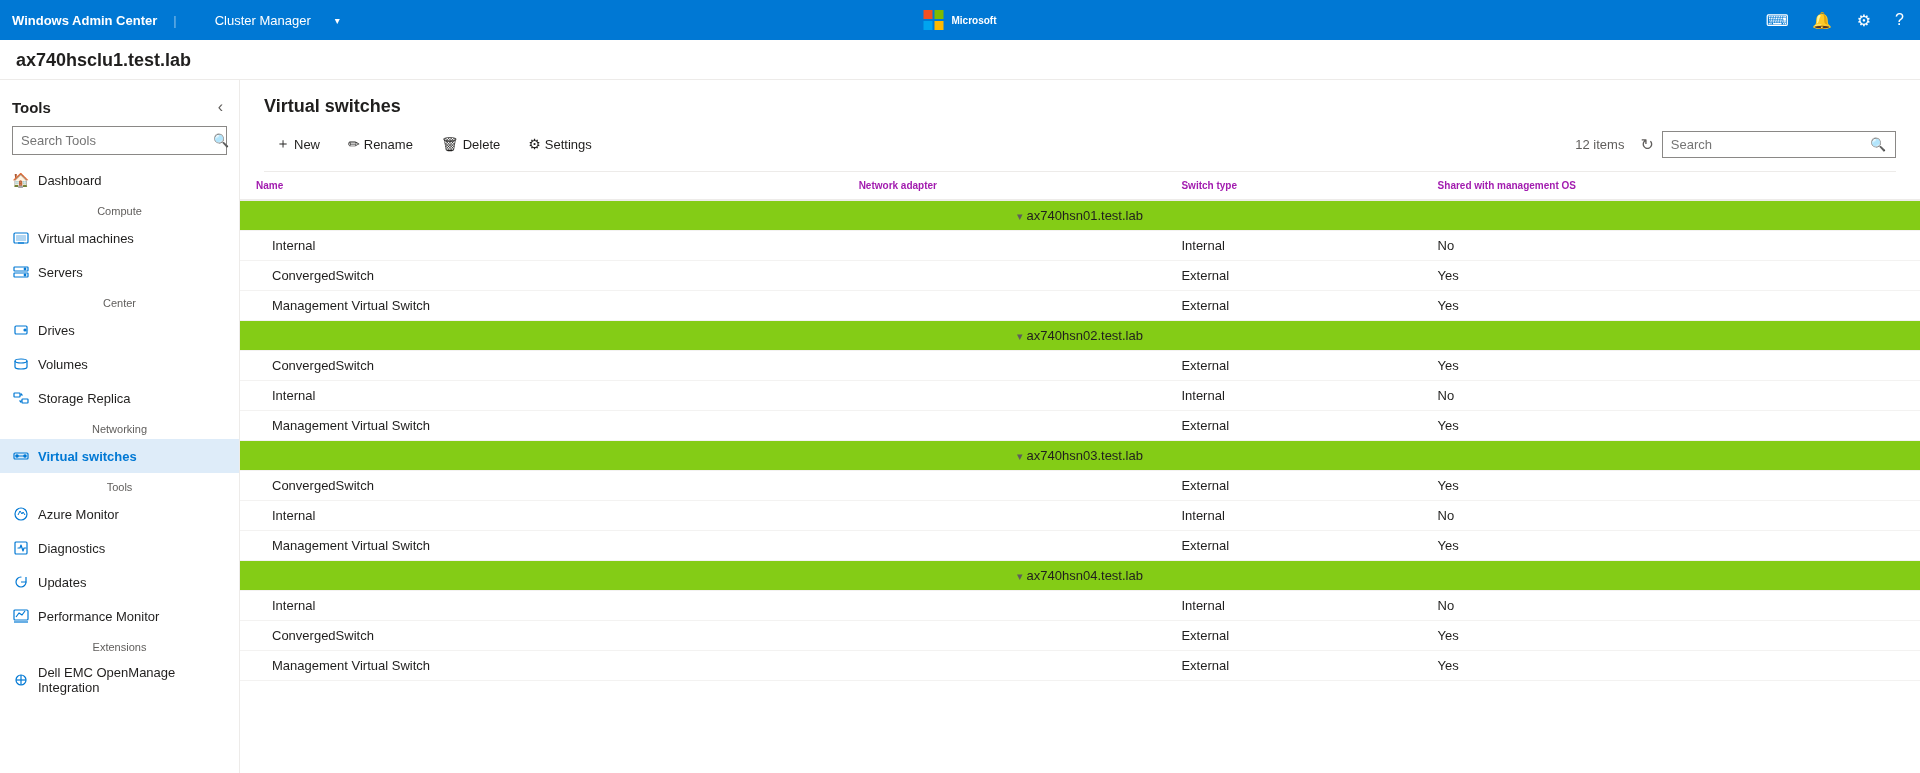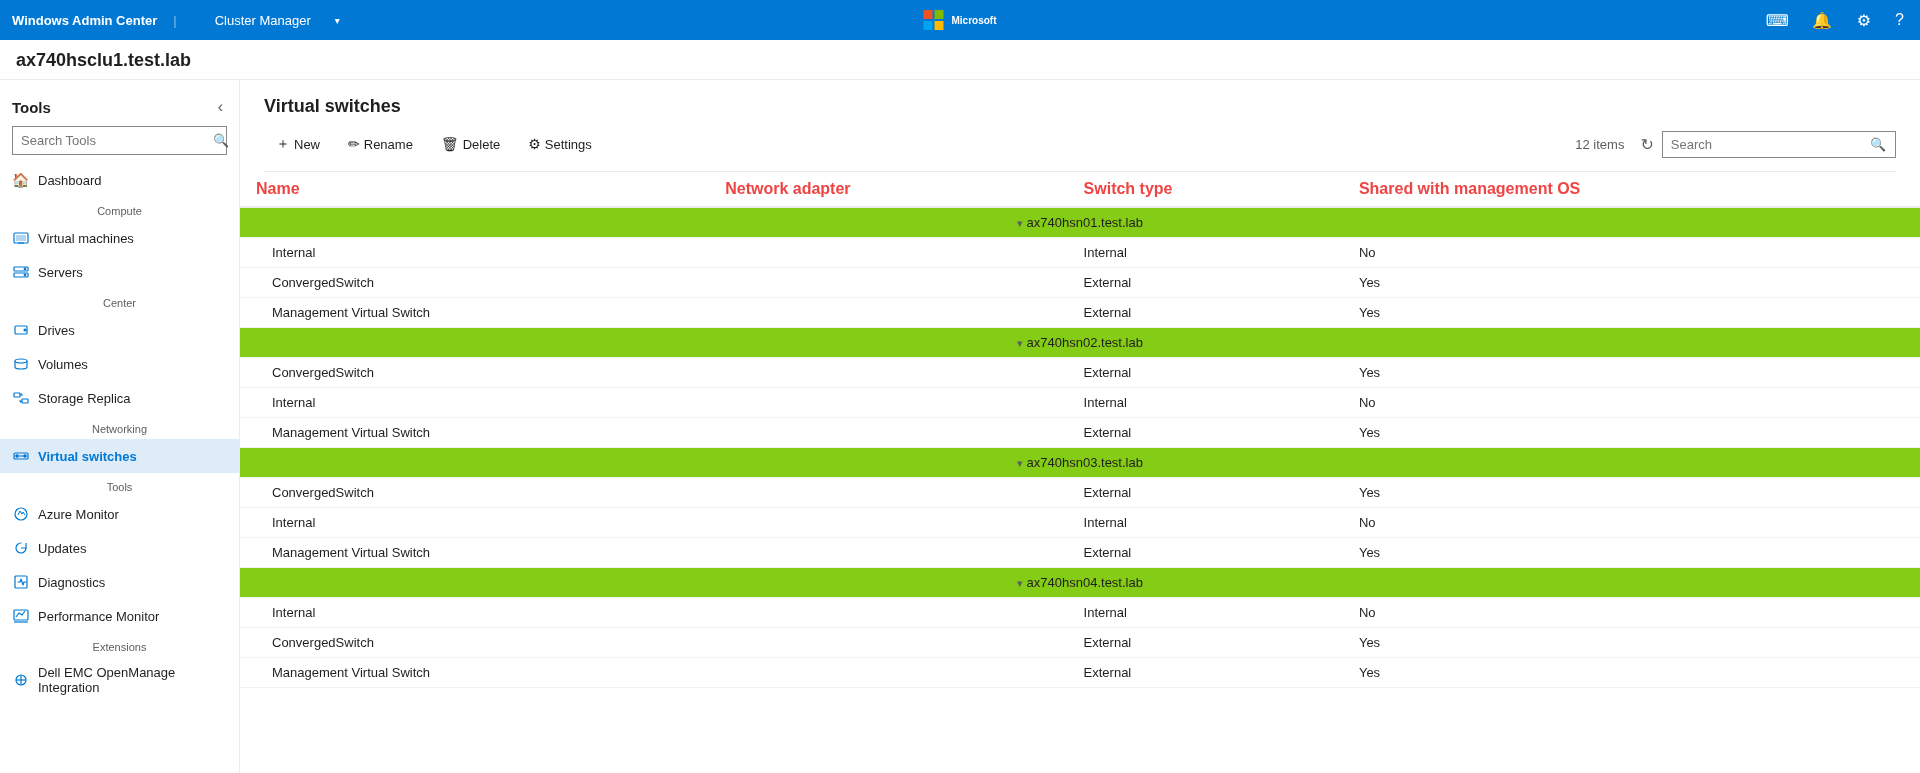--- a/index.html
+++ b/index.html
@@ -254,23 +254,23 @@
     .data-table {
       width: 100%;
       border-collapse: collapse;
     }
     .data-table thead tr {
       border-bottom: 2px solid #edebe9;
     }
     .data-table th {
       text-align: left;
       padding: 8px 16px;
-      font-size: 16px;
+      font-size: 10px;
       font-weight: 600;
-      color: #ef4444;
+      color: #a21caf;
       background: white;
       cursor: pointer;
       white-space: nowrap;
     }
     .data-table td {
       padding: 7px 16px;
       font-size: 13px;
       color: #201f1e;
       border-bottom: 1px solid #f3f2f1;
     }
@@ -427,35 +427,35 @@
               <circle cx="8" cy="8" r="6" stroke="#0078d4" stroke-width="1.2"></circle>
               <path d="M5 9l2-4 2 3 1-2 2 3" stroke="#0078d4" stroke-width="1" stroke-linejoin="round"></path>
             </svg>
         </span>
         <span>Azure Monitor</span>
       </div>
 
       <div class="sidebar-item">
         <span class="sidebar-item-icon" style="color:#0078d4;">
           <svg width="16" height="16" viewBox="0 0 16 16" fill="none" stroke="#0078d4" stroke-width="1.2">
+              <rect x="2" y="2" width="12" height="12" rx="1"></rect>
+              <path d="M5 8h2l1-3 2 6 1-3h2" stroke-linecap="round" stroke-linejoin="round"></path>
+            </svg>
+        </span>
+        <span>Diagnostics</span>
+      </div>
+
+      <div class="sidebar-item">
+        <span class="sidebar-item-icon" style="color:#0078d4;">
+          <svg width="16" height="16" viewBox="0 0 16 16" fill="none" stroke="#0078d4" stroke-width="1.2">
               <path d="M13 8A5 5 0 1 1 8 3" stroke-linecap="round"></path>
               <polyline points="13,3 13,8 8,8" fill="none"></polyline>
             </svg>
         </span>
         <span>Updates</span>
-      </div>
-
-      <div class="sidebar-item">
-        <span class="sidebar-item-icon" style="color:#0078d4;">
-          <svg width="16" height="16" viewBox="0 0 16 16" fill="none" stroke="#0078d4" stroke-width="1.2">
-              <rect x="2" y="2" width="12" height="12" rx="1"></rect>
-              <path d="M5 8h2l1-3 2 6 1-3h2" stroke-linecap="round" stroke-linejoin="round"></path>
-            </svg>
-        </span>
-        <span>Diagnostics</span>
       </div>
 
       <div class="sidebar-item">
         <span class="sidebar-item-icon" style="color:#0078d4;">
           <svg width="16" height="16" viewBox="0 0 16 16" fill="none" stroke="#0078d4" stroke-width="1.2">
               <rect x="1" y="2" width="14" height="10" rx="1"></rect>
               <polyline points="3,9 6,5 9,7 12,3" stroke-linejoin="round"></polyline>
               <line x1="1" y1="14" x2="15" y2="14"></line>
             </svg>
         </span>

